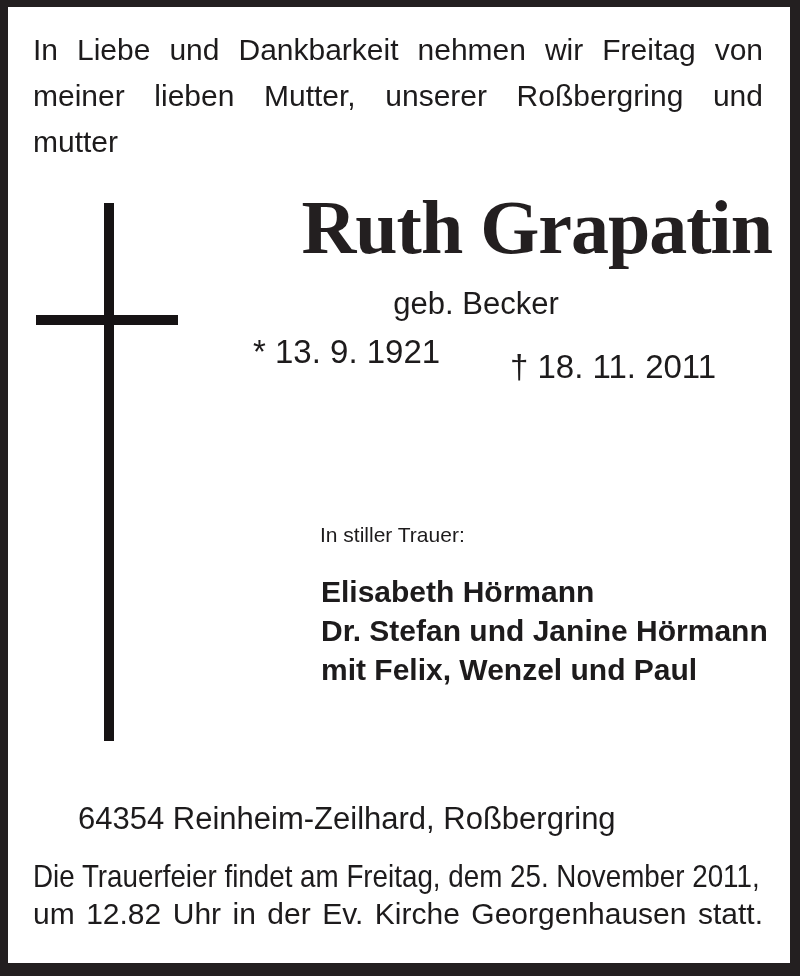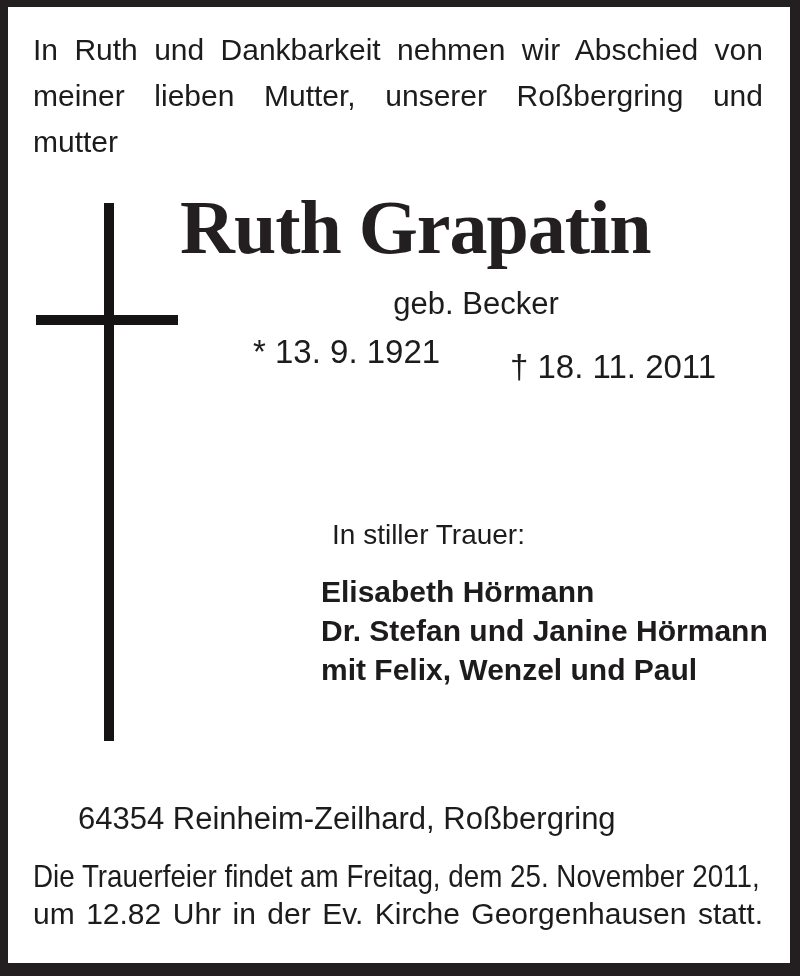--- a/index.html
+++ b/index.html
@@ -29,42 +29,42 @@
 
   
   .cross-bar { position: absolute; background: #161314; }
   .cross-v { left: 104px; top: 203px; width: 10px; height: 538px; }
   .cross-h { left: 36px;  top: 315px; width: 142px; height: 10px; }
 
   
   .deceased-name {
     position: absolute;
     left: 180px; top: 186px; width: 592px;
-    text-align: left;
+    text-align: right;
     font-family: "Liberation Serif", serif;
     font-weight: bold;
     font-size: 76px; line-height: 82px;
     letter-spacing: -1px;
     color: #231f20;
     white-space: nowrap;
   }
   .maiden-name {
     position: absolute;
     left: 180px; top: 286px; width: 592px;
     text-align: center;
     font-size: 31px; line-height: 36px;
   }
   .birth-date { position: absolute; left: 253px; top: 333px; font-size: 33px; line-height: 38px; white-space: nowrap; }
   .death-date { position: absolute; left: 510px; top: 348px; font-size: 33px; line-height: 38px; white-space: nowrap; }
 
   
   .mourning-heading {
     position: absolute;
-    left: 332px; top: 516px;
-    font-size: 28px; line-height: 38px; text-align: center;
+    left: 320px; top: 516px;
+    font-size: 21px; line-height: 38px; text-align: center;
   }
   .mourners {
     position: absolute;
     left: 321px; top: 572px;
     font-size: 30px; line-height: 39px;
     font-weight: bold;
     white-space: nowrap;
   }
 
   
@@ -94,21 +94,21 @@
 <body>
 
 <div class="page">
 
   <div class="frame-edge edge-top"></div>
   <div class="frame-edge edge-left"></div>
   <div class="frame-edge edge-right"></div>
   <div class="frame-edge edge-bottom"></div>
 
   <div class="intro">
-    <div class="jline">In Ruth und Dankbarkeit nehmen wir Abschied von</div>
+    <div class="jline">In Liebe und Dankbarkeit nehmen wir Freitag von</div>
     <div class="jline">meiner lieben Mutter, unserer Roßbergring und Urgroß-</div>
     <div>mutter</div>
   </div>
 
   <div>
     <div class="cross-bar cross-v"></div>
     <div class="cross-bar cross-h"></div>
   </div>
 
   <div class="deceased-name">Ruth Grapatin</div>

